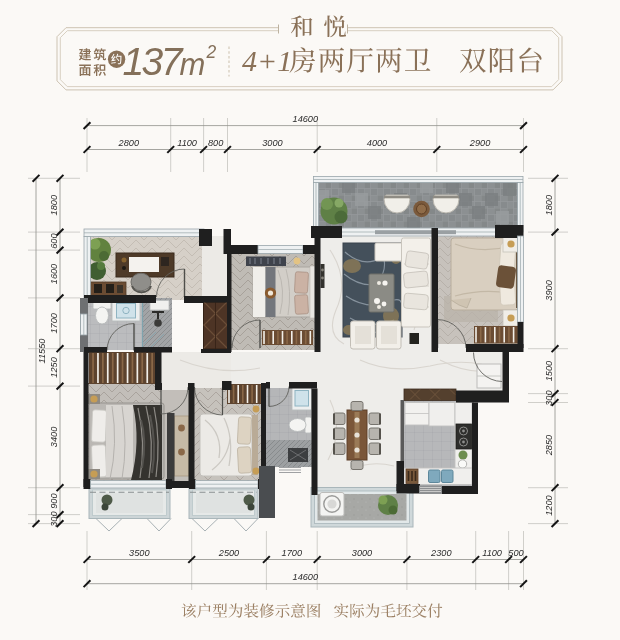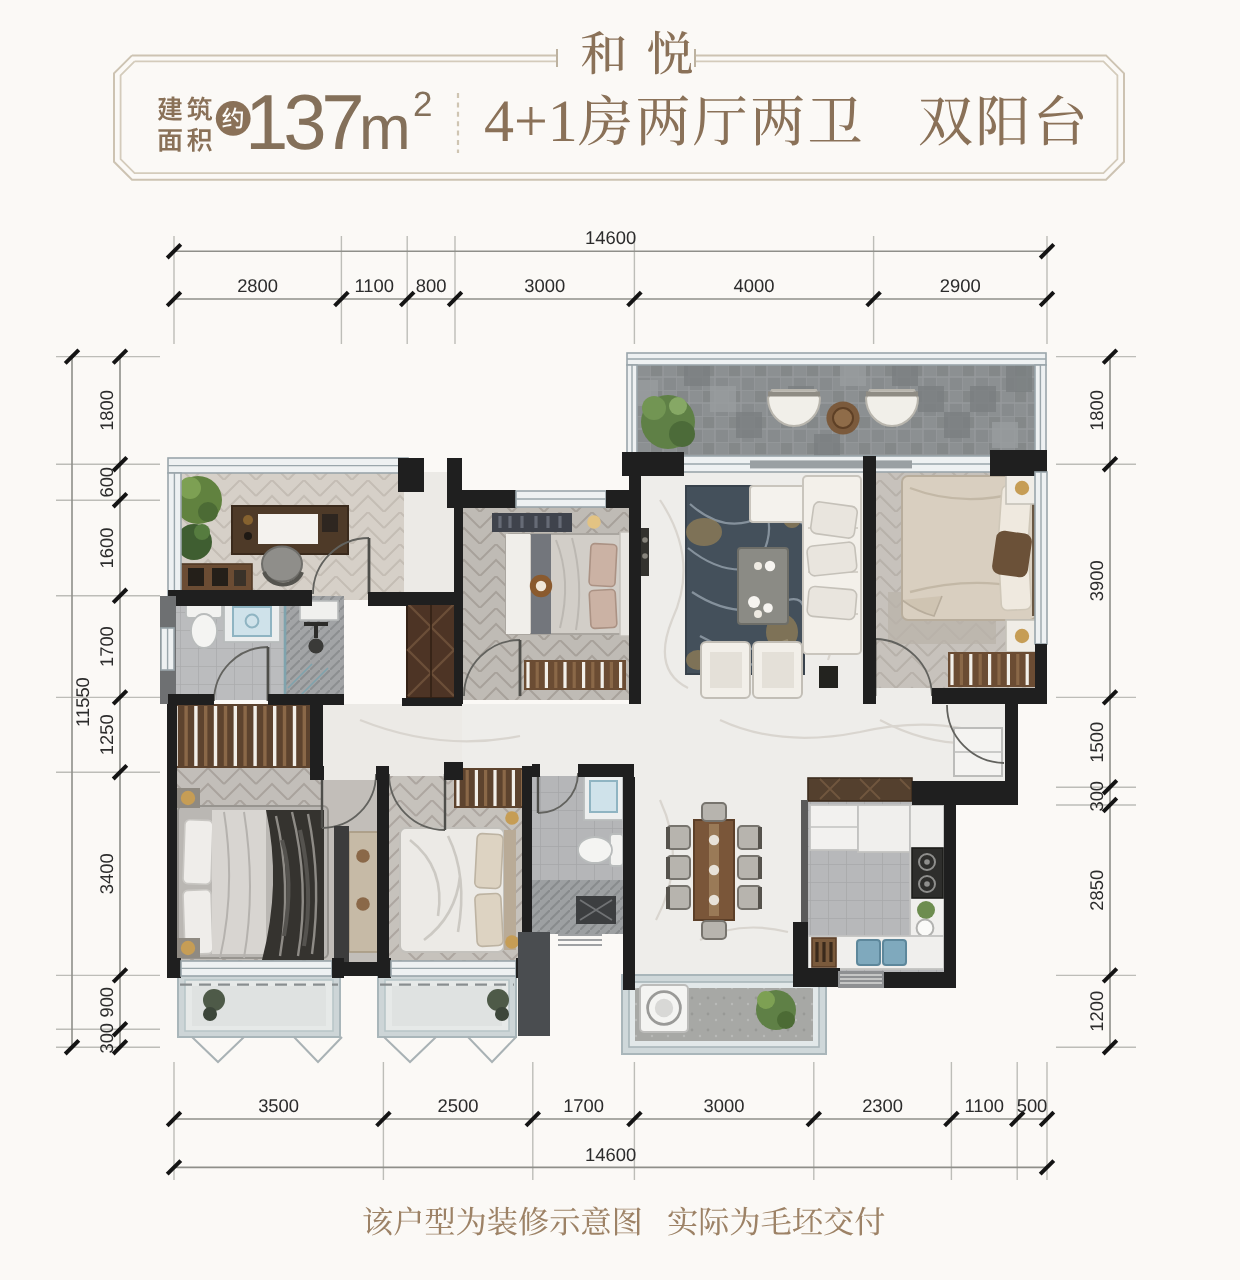--- a/index.html
+++ b/index.html
@@ -1,14 +1,14 @@
 <!DOCTYPE html>
 <html><head><meta charset="utf-8"><style>
 html,body{margin:0;padding:0;background:#fbf9f6;}
-#page{position:relative;width:568px;height:640px;overflow:hidden;}
+#page{position:relative;width:568px;height:640px;overflow:hidden;font-style:italic;}
 </style></head><body>
 <div id="page">
 <svg width="620" height="640" viewBox="0 0 620 640">
 <rect width="620" height="640" fill="#fbf9f6"></rect>
 <defs>
 <pattern id="chev" width="16" height="16" patternUnits="userSpaceOnUse">
  <path d="M0,8 L8,0 L16,8 M0,16 L8,8 L16,16" stroke="rgba(100,88,74,0.16)" stroke-width="1" fill="none"></path>
 </pattern>
 <pattern id="chev2" width="16" height="16" patternUnits="userSpaceOnUse">
  <path d="M0,8 L8,0 L16,8 M0,16 L8,8 L16,16" stroke="rgba(80,70,58,0.22)" stroke-width="1" fill="none"></path>

